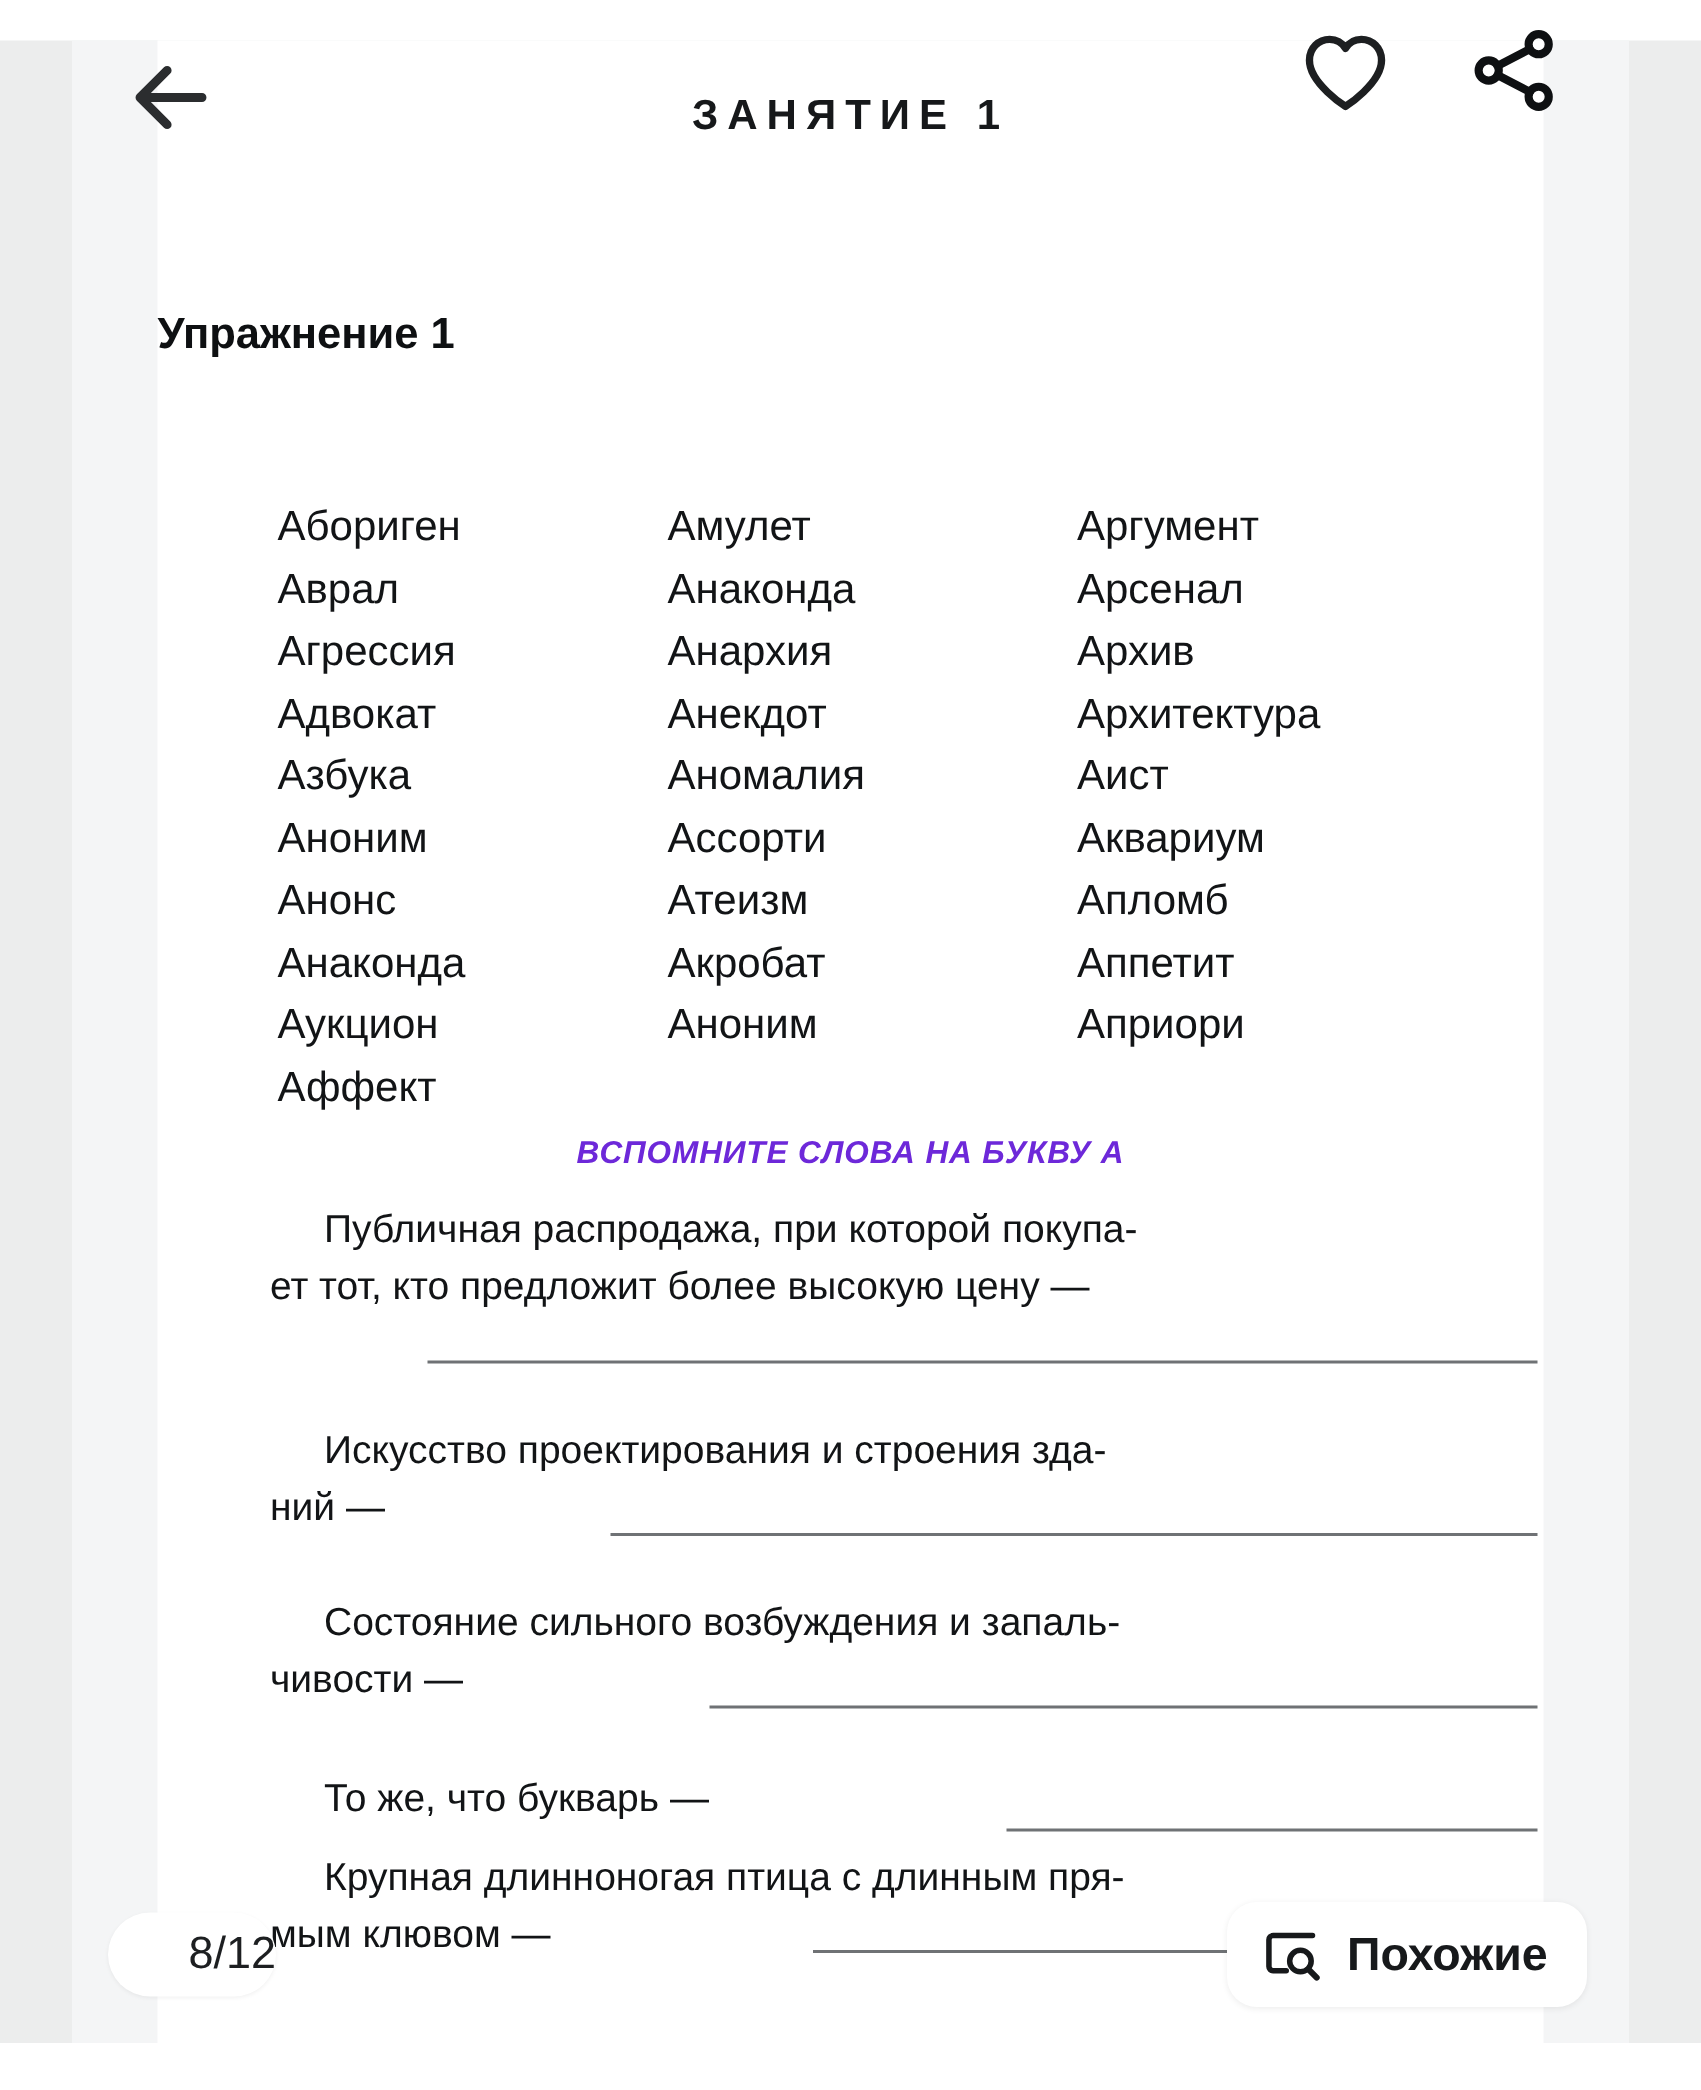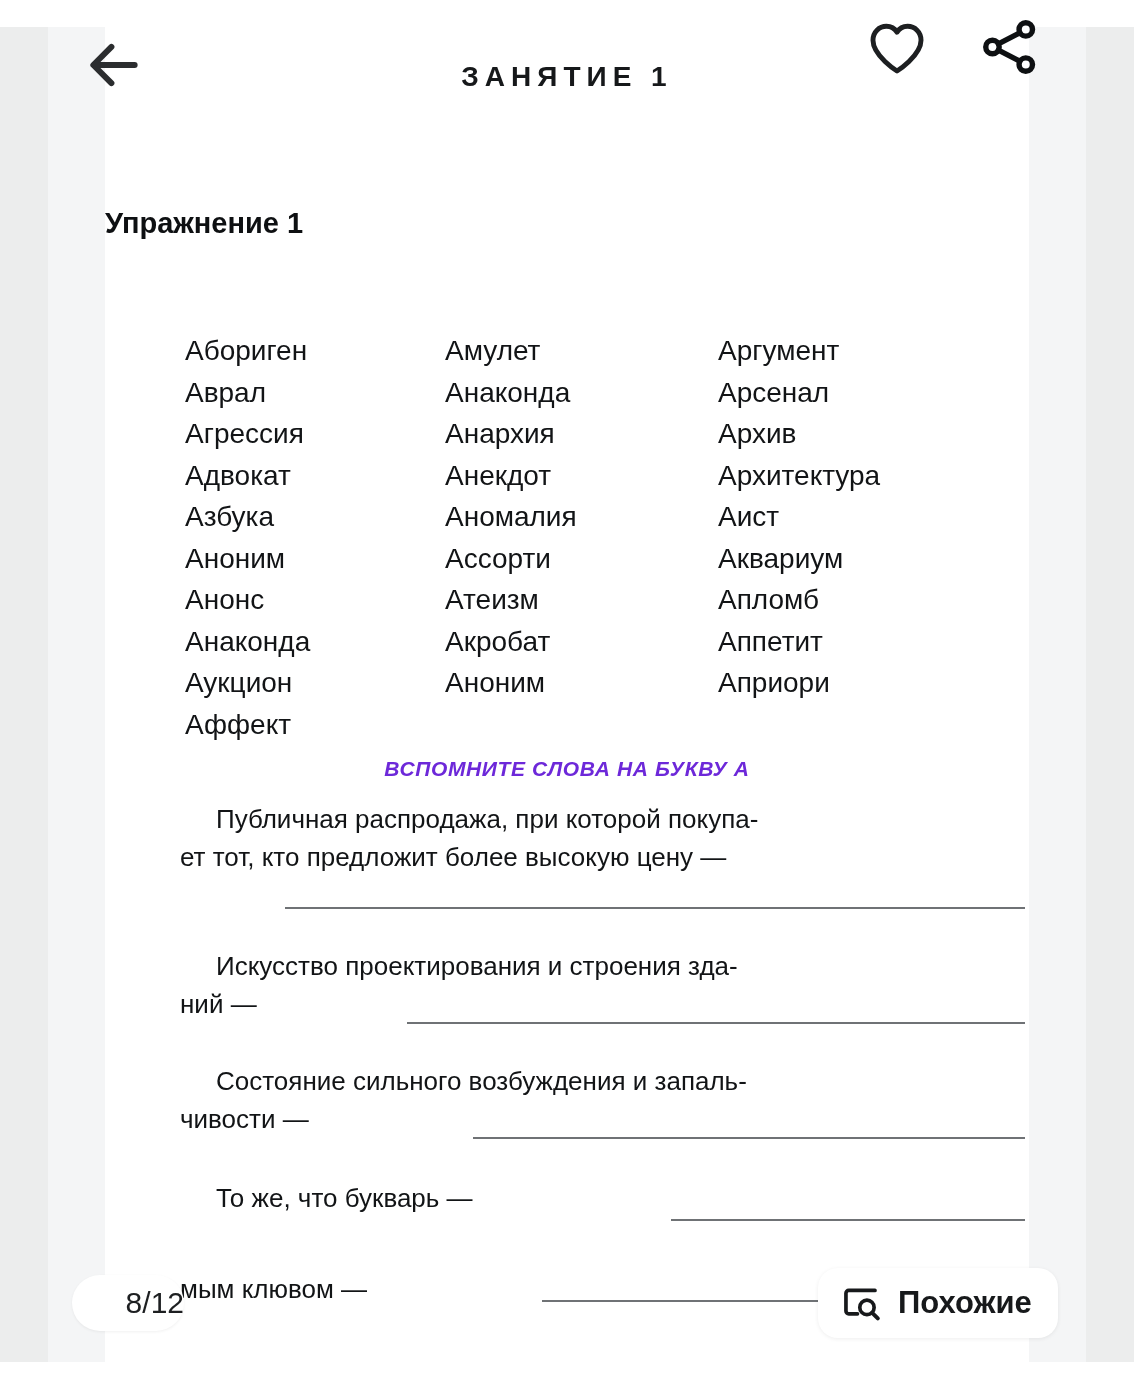--- a/index.html
+++ b/index.html
@@ -260,21 +260,21 @@
       <div class="nowrapline">чивости —</div>
     </div>
     <div class="rule" id="rule3"></div>
 
     <div class="defn" id="defn4">
       <span class="ind"></span><span class="nowrapline">То же, что букварь —</span>
     </div>
     <div class="rule" id="rule4"></div>
 
     <div class="defn" id="defn5">
-      <span class="ind"></span>
+      <span class="ind"></span><span>Крупная длинноногая птица с длинным пря-</span>
       <div class="nowrapline">мым клювом —</div>
     </div>
     <div class="rule" id="rule5"></div>
 
   </div>
 </div>
 
 <div id="topbar">
 
   <svg class="hdr-icon" id="back-btn" viewBox="0 0 24 24">

